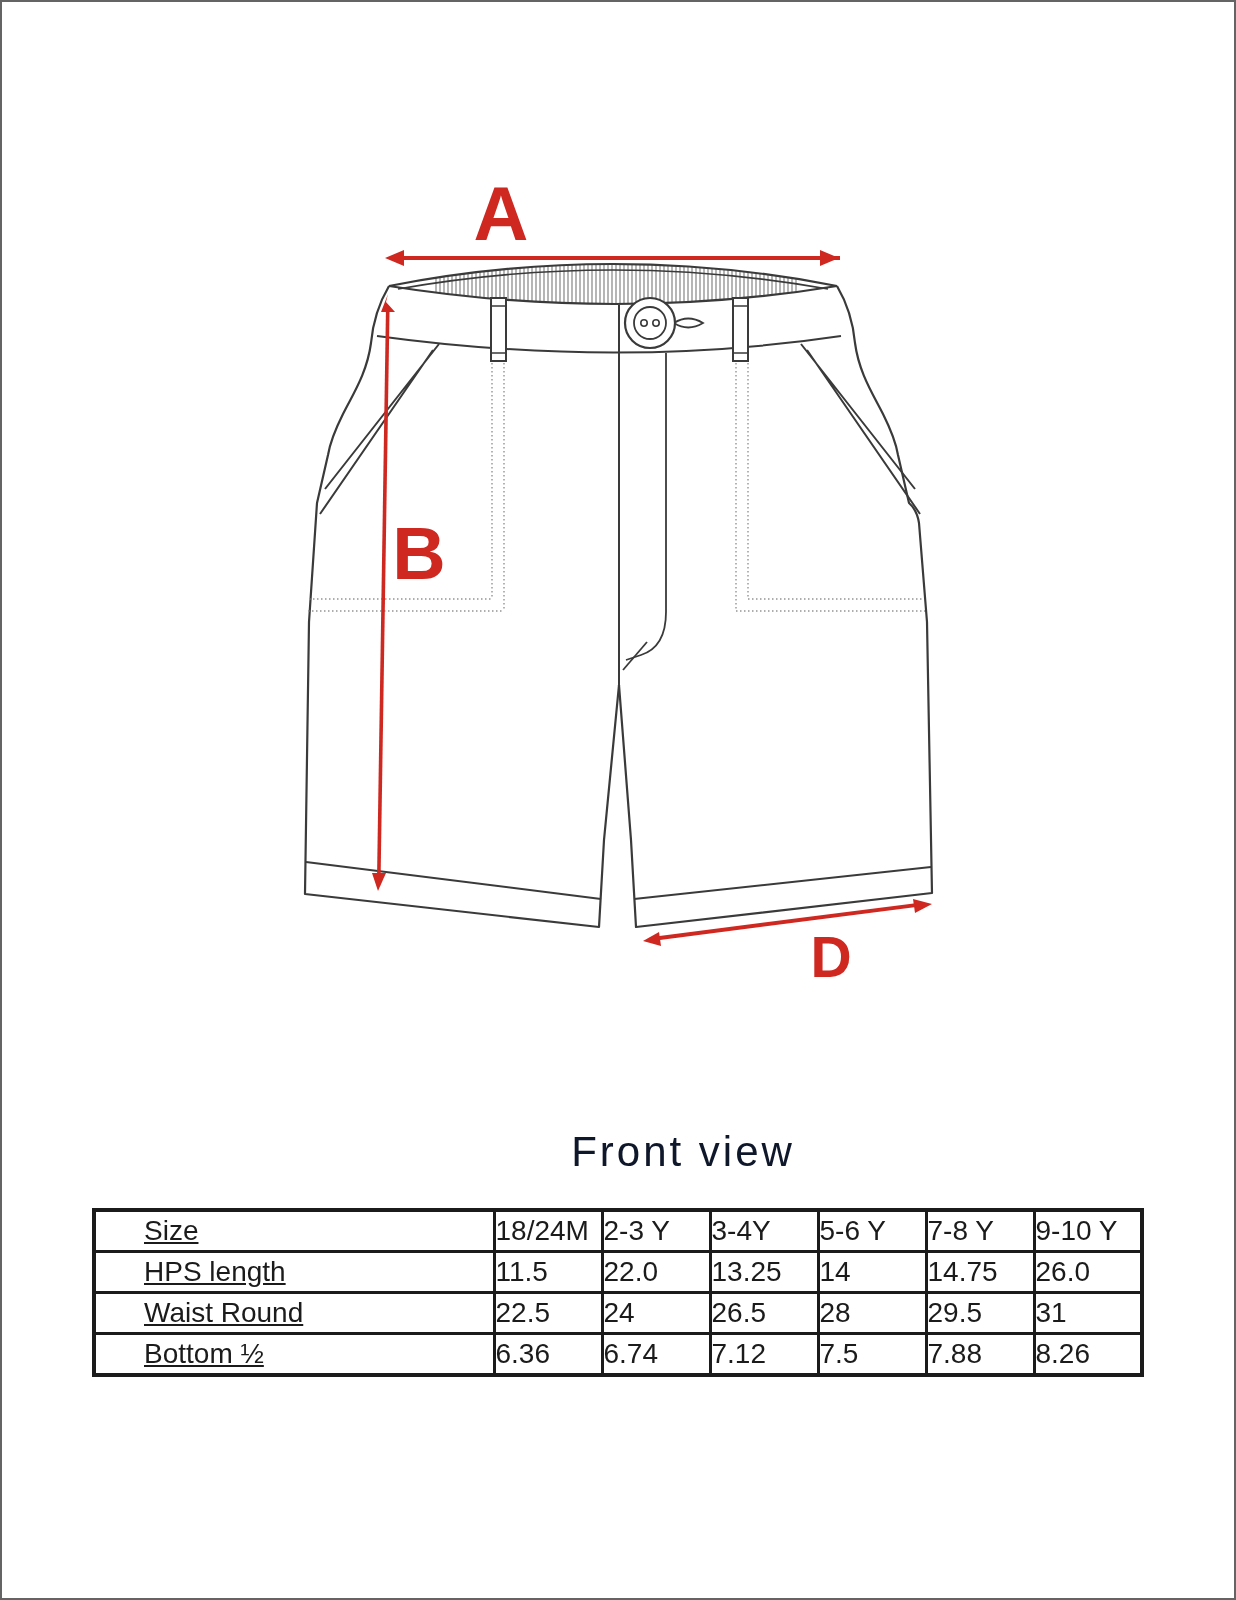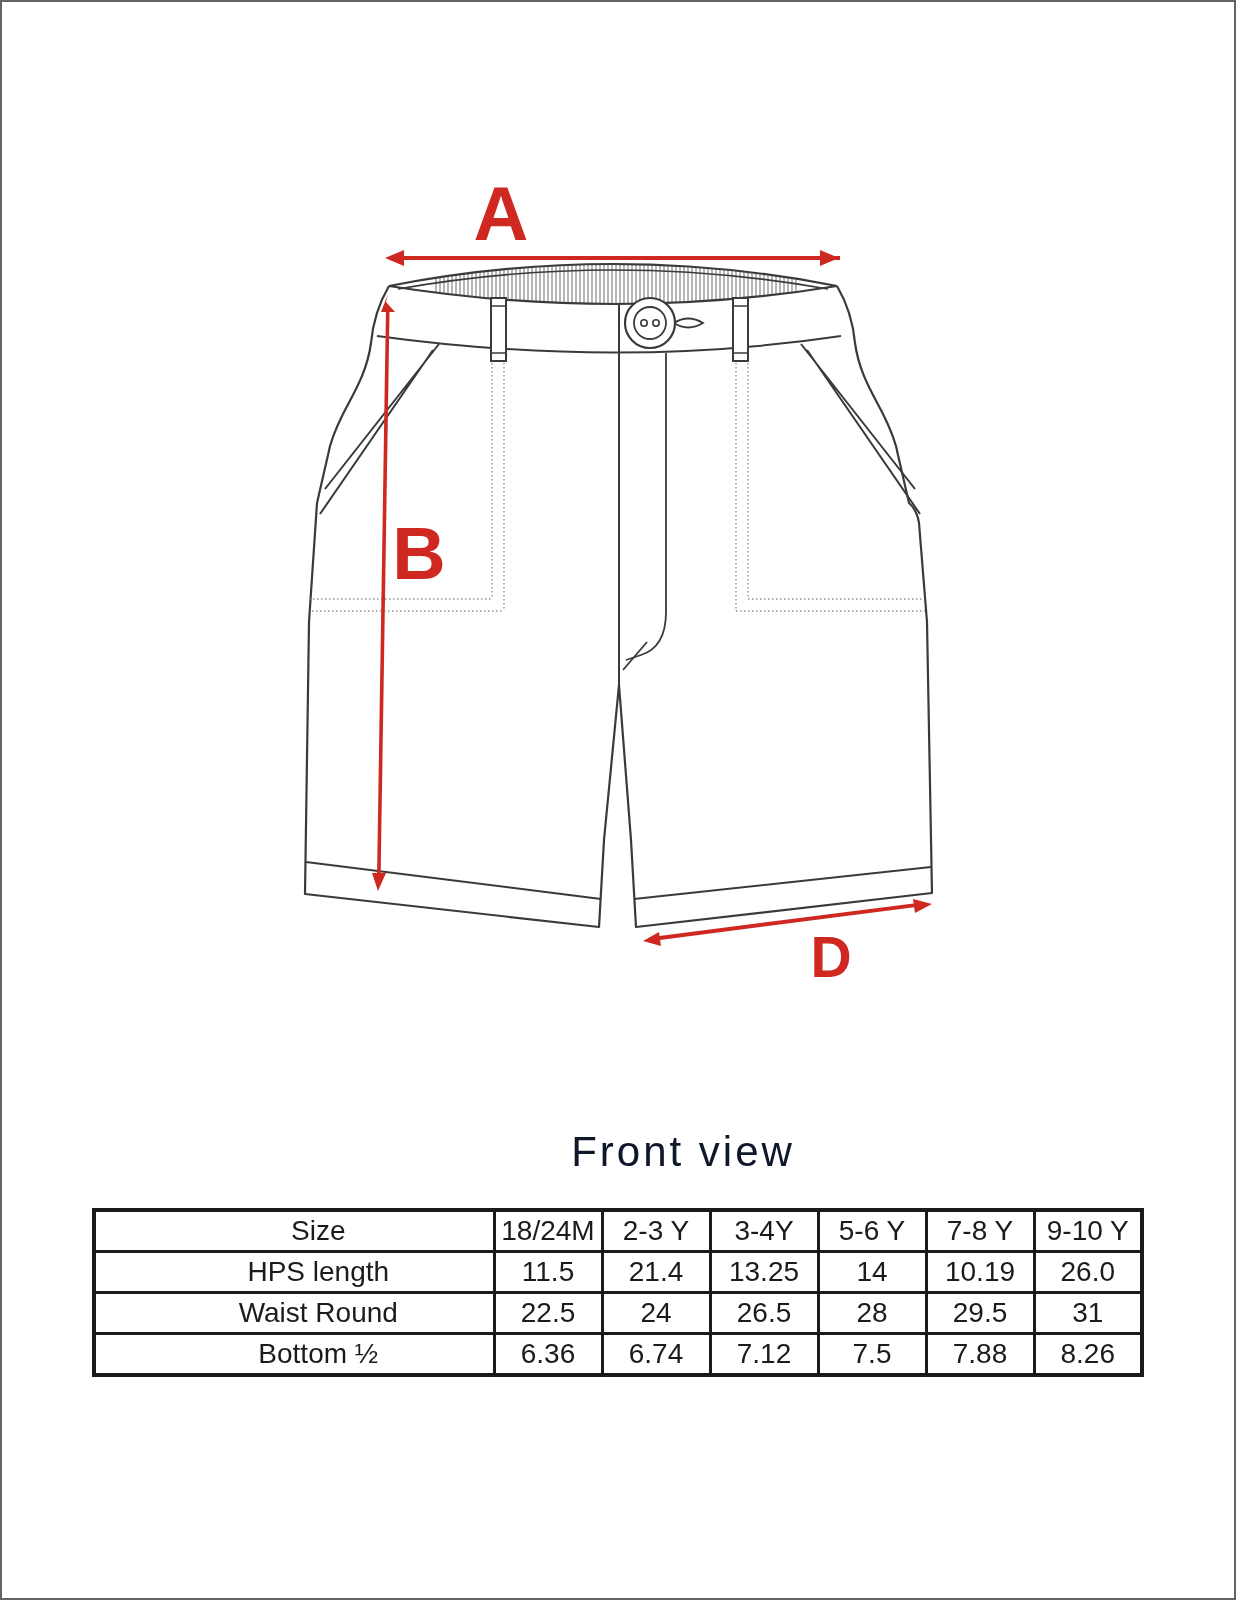--- a/index.html
+++ b/index.html
@@ -6,24 +6,24 @@
   .page{position:relative;width:1236px;height:1600px;background:#ffffff;
         border:2px solid #646464;box-sizing:border-box;overflow:hidden;
         font-family:"Liberation Sans",sans-serif;}
   svg.drawing{position:absolute;left:0;top:0;}
   svg text.dim-label{font-family:"Liberation Sans",sans-serif;font-weight:bold;text-anchor:middle;}
   .caption{position:absolute;top:1126px;left:681px;transform:translateX(-50%);
            white-space:nowrap;font-size:42px;letter-spacing:3px;color:#0f172a;}
   table.specs{position:absolute;left:90px;top:1206px;border-collapse:collapse;
               border:4px solid #1b1b1b;table-layout:fixed;width:1052px;}
   table.specs td{border:3px solid #1b1b1b;height:38px;padding:0;
-                 font-size:28px;color:#1b1b1b;text-align:center;vertical-align:middle;}
+                 font-size:28px;color:#1b1b1b;vertical-align:middle;}
   table.specs td.title-cell{background:#161310;color:#ffffff;font-size:44px;
                  height:56px;text-align:left;padding-left:140px;letter-spacing:0.5px;}
-  table.specs td.label-cell{text-align:center;padding-left:48px;}
+  table.specs td.label-cell{text-align:left;padding-left:48px;text-decoration:underline;}
 </style>
 </head>
 <body>
 
 <div class="page">
 
   <svg class="drawing" width="1236" height="1010" viewBox="0 0 1236 1010">
     <defs>
       <pattern id="hatch" width="4" height="10" patternUnits="userSpaceOnUse">
         <rect width="4" height="10" fill="#ffffff"></rect>
@@ -131,24 +131,24 @@
       <td>18/24M</td>
       <td>2-3 Y</td>
       <td>3-4Y</td>
       <td>5-6 Y</td>
       <td>7-8 Y</td>
       <td>9-10 Y</td>
     </tr>
     <tr>
       <td class="label-cell">HPS length</td>
       <td>11.5</td>
-      <td>21.4</td>
+      <td>22.0</td>
       <td>13.25</td>
       <td>14</td>
-      <td>10.19</td>
+      <td>14.75</td>
       <td>26.0</td>
     </tr>
     <tr>
       <td class="label-cell">Waist Round</td>
       <td>22.5</td>
       <td>24</td>
       <td>26.5</td>
       <td>28</td>
       <td>29.5</td>
       <td>31</td>

